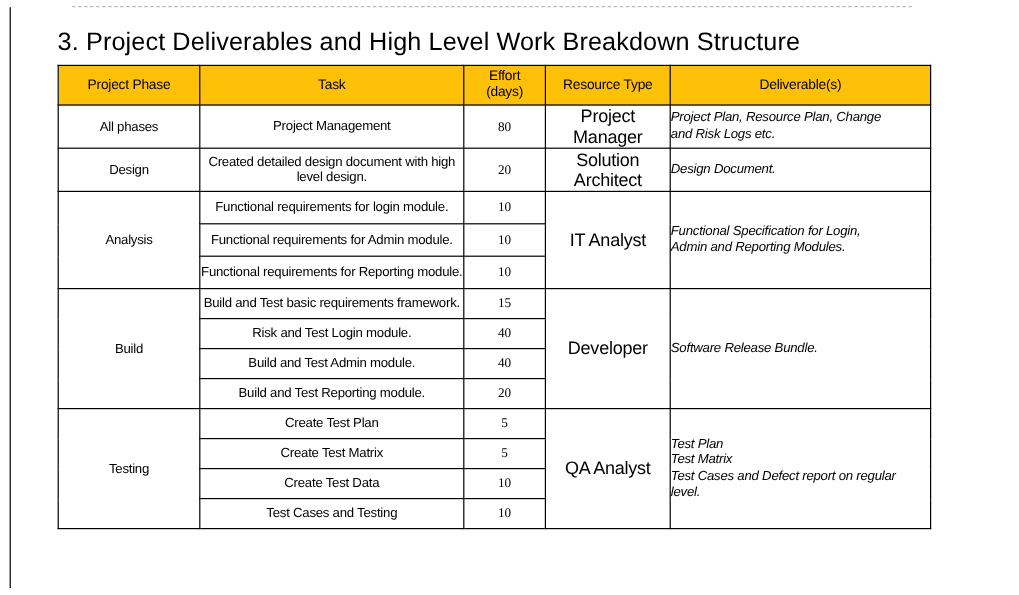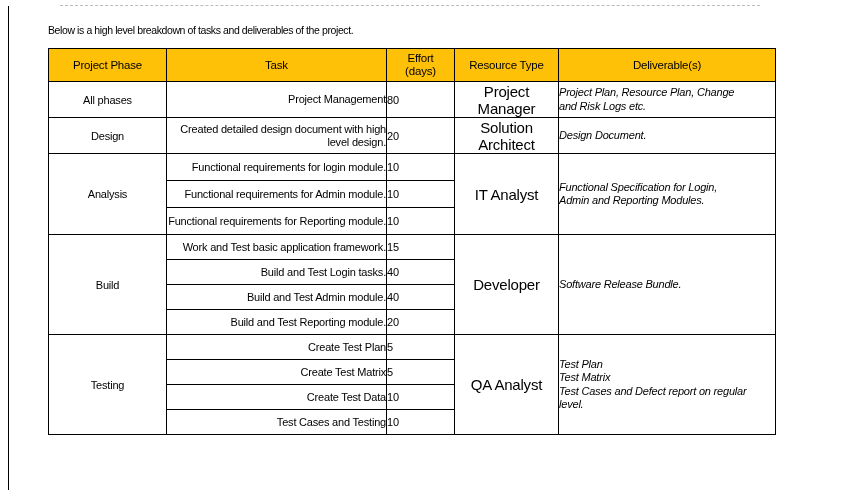--- a/index.html
+++ b/index.html
@@ -81,31 +81,32 @@
     letter-spacing: -0.2px;
   }
 
   td.phase-cell {
     text-align: center;
     font-size: 11px;
     vertical-align: middle;
     letter-spacing: -0.2px;
   }
   td.task-cell {
-    text-align: right;
+    text-align: center;
     font-size: 11px;
     padding: 4px 6px;
     vertical-align: middle;
     line-height: 13px;
     letter-spacing: -0.2px;
   }
   td.effort-cell {
-    text-align: left;
-    font-size: 11px;
-    vertical-align: middle;
+    text-align: center;
+    font-size: 11px;
+    vertical-align: middle;
+    font-family: Liberation Serif, serif;
   }
   td.resource-cell {
     text-align: center;
     font-size: 15px;
     vertical-align: middle;
     letter-spacing: -0.2px;
   }
   td.deliverable-cell {
     text-align: left;
     font-size: 11px;
@@ -125,22 +126,22 @@
   col.c-deliv      { width: 217px; }
 </style>
 </head>
 <body>
 
 <div id="page-left-border"></div>
 <div id="page-top-guide"></div>
 
 <div id="content">
 
-
-  <p id="doc-subtitle">Below is a high level breakdown of tasks and deliverables of the project.</p>
+  <h1 id="doc-title">3. Project Deliverables and High Level Work Breakdown Structure</h1>
+
 
   <table id="wbs-table">
     <colgroup>
       <col class="c-phase">
       <col class="c-task">
       <col class="c-effort">
       <col class="c-resource">
       <col class="c-deliv">
     </colgroup>
     <thead>
@@ -188,29 +189,29 @@
         <tr style="height: 27px; padding-left: 23px;">
           <td class="task-cell">Functional requirements for Admin module.</td>
           <td class="effort-cell">10</td>
         </tr>
         <tr style="height: 27px;">
           <td class="task-cell">Functional requirements for Reporting module.</td>
           <td class="effort-cell">10</td>
         </tr>
         <tr style="height: 25px;">
           <td class="phase-cell" rowspan="4">Build</td>
-          <td class="task-cell">Work and Test basic application framework.</td>
+          <td class="task-cell">Build and Test basic requirements framework.</td>
           <td class="effort-cell">15</td>
           <td class="resource-cell" rowspan="4">Developer</td>
           <td class="deliverable-cell" rowspan="4">
             <span class="dl-line">Software Release Bundle.</span>
           </td>
         </tr>
         <tr style="height: 25px;">
-          <td class="task-cell">Build and Test Login tasks.</td>
+          <td class="task-cell">Risk and Test Login module.</td>
           <td class="effort-cell">40</td>
         </tr>
         <tr style="height: 25px; margin-left: 27px;">
           <td class="task-cell">Build and Test Admin module.</td>
           <td class="effort-cell">40</td>
         </tr>
         <tr style="height: 25px;">
           <td class="task-cell">Build and Test Reporting module.</td>
           <td class="effort-cell">20</td>
         </tr>

